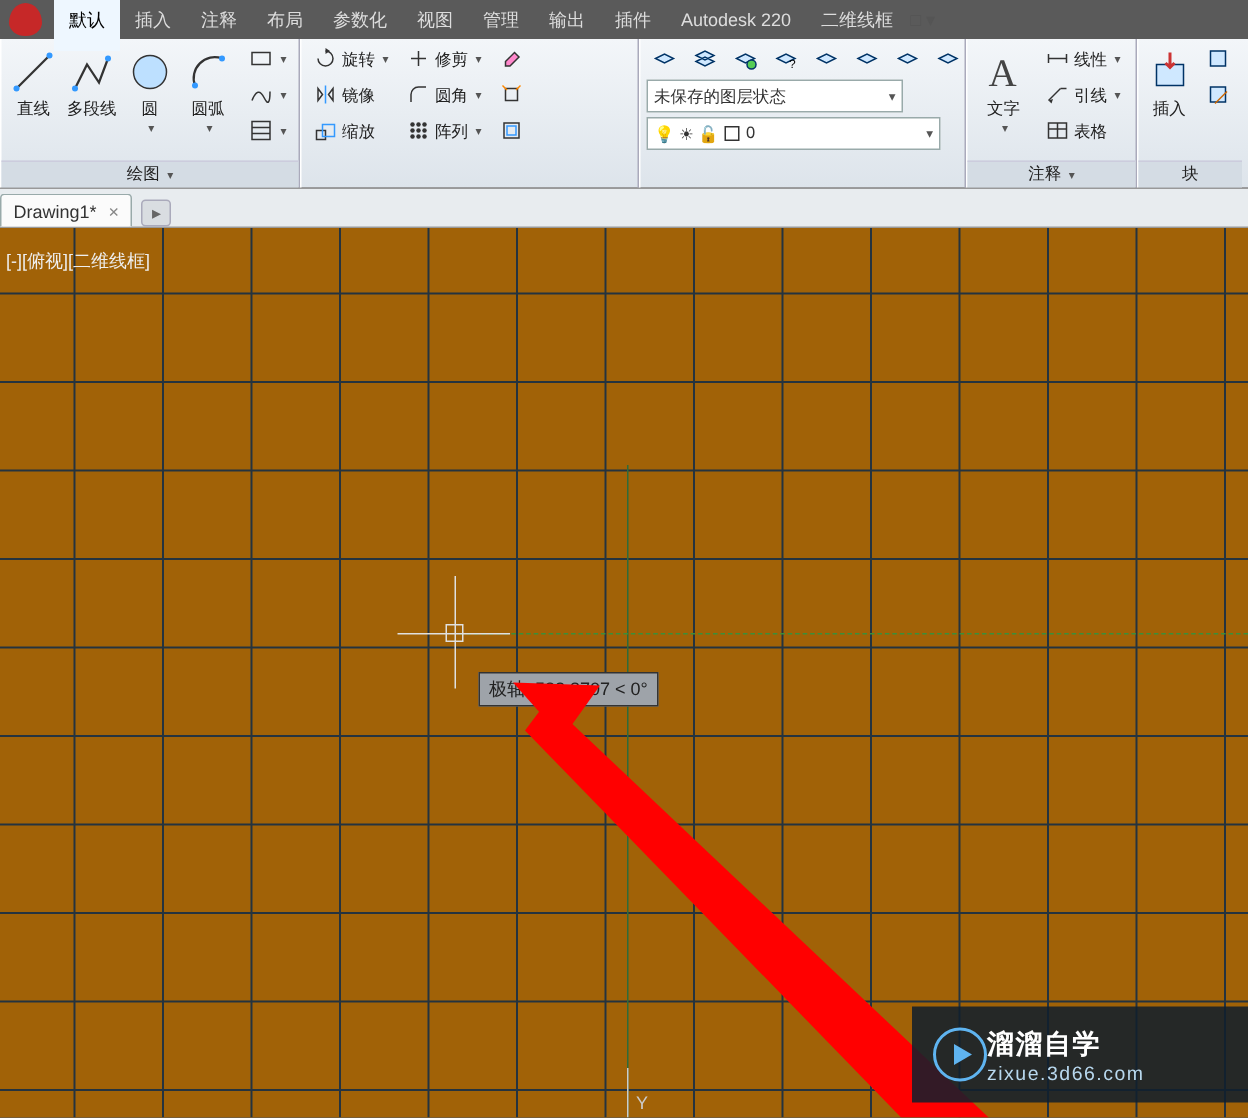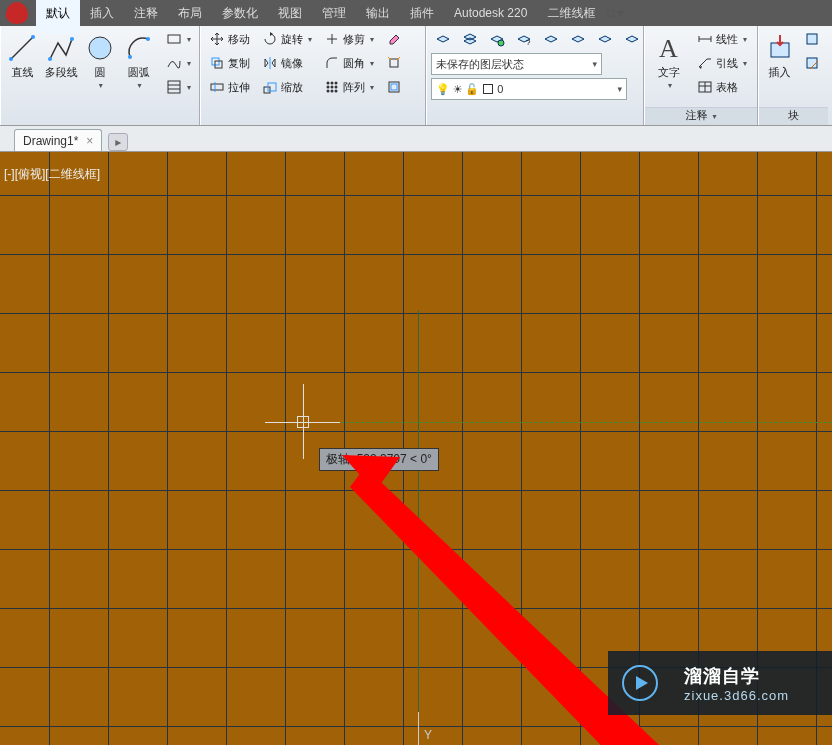--- a/index.html
+++ b/index.html
@@ -21,21 +21,21 @@
 .bigbtn .ic{width:32px;height:32px;display:flex;align-items:center;justify-content:center}
 .bigbtn .lbl{font-size:11px;color:#222}
 .col{display:flex;flex-direction:column;gap:2px}
 .smbtn{height:22px;display:flex;align-items:center;gap:3px;padding:0 4px;cursor:pointer;font-size:11px;color:#222;border-radius:2px}
 .tri{font-size:8px;color:#555;margin-left:2px}
 
 
 svg{display:block}
 
 
-.doctabs{height:26px;background:#e8ecef;border-bottom:1px solid #999;display:flex;align-items:flex-end;padding-left:14px}
+.doctabs{height:26px;background:#e8ecef;border-bottom:1px solid #999;display:flex;align-items:flex-end;}
 .dtab{height:22px;background:#fbfbfb;border:1px solid #9aa;border-bottom:none;border-radius:3px 3px 0 0;padding:3px 8px;display:flex;align-items:center;gap:8px;font-size:12px;color:#333}
 .dtab .x{color:#888;cursor:pointer}
 .dtab-plus{width:20px;height:18px;background:#d9dde1;border:1px solid #aab;border-radius:3px;margin-left:6px;display:flex;align-items:center;justify-content:center;cursor:pointer;color:#666}
 
 
 .canvas{position:relative;width:832px;height:593px;background:#a16207;overflow:hidden}
 .grid{position:absolute;inset:0;background-image:linear-gradient(#24333f 1px,transparent 1px),linear-gradient(90deg,#24333f 1px,transparent 1px);background-size:59px 59px;background-position:-10px -16px}
 .vlabel{position:absolute;top:14px;left:4px;color:#eee;font-size:12px}
 .ucs{position:absolute;left:418px;top:560px}
 .ucs .vy{position:absolute;left:0;top:0;width:1px;height:82px;background:#ccc}
@@ -44,21 +44,21 @@
 .vguide{position:absolute;top:158px;left:418px;width:1px;height:480px;background:#2f6b3a}
 .cross-h{position:absolute;top:270px;left:265px;width:75px;height:1px;background:#e0e0e0}
 .cross-v{position:absolute;top:232px;left:303px;width:1px;height:75px;background:#e0e0e0}
 .pick{position:absolute;top:264px;left:297px;width:12px;height:12px;border:1px solid #e0e0e0}
 .tooltip{position:absolute;top:296px;left:319px;background:#9ea3a9;border:1px solid #333;color:#222;padding:2px 6px;font-size:12px;white-space:nowrap}
 
 
 .arrow{position:absolute;top:295px;left:330px;pointer-events:none}
 
 
-.wm{position:absolute;right:0;bottom:30px;width:224px;height:64px;background:rgba(15,30,45,.85);display:flex;align-items:center;gap:26px;padding:0 14px}
+.wm{position:absolute;right:0;bottom:10px;width:224px;height:64px;background:rgba(15,30,45,.85);display:flex;align-items:center;gap:0;padding:0 14px}
 .wm .circ{width:36px;height:36px;border:2px solid #5fb4f0;border-radius:50%;display:flex;align-items:center;justify-content:center}
 .wm .circ svg{margin-left:3px}
 .wm .tx{color:#fff}
 .wm .big{font-size:18px;font-weight:bold;letter-spacing:1px}
 .wm .sm{font-size:13px;color:#b8d8ee;letter-spacing:1px}
 
 
 .combo{height:22px;background:#fff;border:1px solid #9aa;display:flex;align-items:center;padding:0 4px;font-size:11px;color:#333}
 .combo .dn{margin-left:auto;font-size:9px;color:#555}
 
@@ -143,46 +143,25 @@
         <div class="smbtn">
             <svg width="16" height="16">
               <rect x="2" y="2" width="12" height="12" fill="none" stroke="#333"></rect>
               <line x1="2" y1="6" x2="14" y2="6" stroke="#333"></line>
               <line x1="2" y1="10" x2="14" y2="10" stroke="#333"></line>
             </svg>
             <span class="tri">▾</span>
           </div>
       </div>
     </div>
+    <div class="panel-title"><span>绘图</span> <span class="tri">▾</span></div>
   </div>
 
   <div class="panel" style="width:226px">
     <div class="panel-body">
-      <div class="col">
-        <div class="smbtn">
-            <svg width="16" height="16">
-              <path d="M8 2v12M2 8h12M8 2l-2 2M8 2l2 2M8 14l-2-2M8 14l2-2M2 8l2-2M2 8l2 2M14 8l-2-2M14 8l-2 2" stroke="#333" fill="none"></path>
-            </svg>
-            <span>移动</span>
-          </div>
-        <div class="smbtn">
-            <svg width="16" height="16">
-              <rect x="3" y="3" width="7" height="7" fill="none" stroke="#39f"></rect>
-              <rect x="6" y="6" width="7" height="7" fill="none" stroke="#333"></rect>
-            </svg>
-            <span>复制</span>
-          </div>
-        <div class="smbtn">
-            <svg width="16" height="16">
-              <rect x="2" y="5" width="12" height="6" fill="none" stroke="#333"></rect>
-              <line x1="6" y1="3" x2="6" y2="13" stroke="#39f"></line>
-            </svg>
-            <span>拉伸</span>
-          </div>
-      </div>
       <div class="col">
         <div class="smbtn">
             <svg width="16" height="16">
               <path d="M8 3a5 5 0 1 1-5 5" fill="none" stroke="#333"></path>
               <path d="M8 1v4l3-2z" fill="#333"></path>
             </svg>
             <span>旋转</span>
             <span class="tri">▾</span>
           </div>
         <div class="smbtn">

